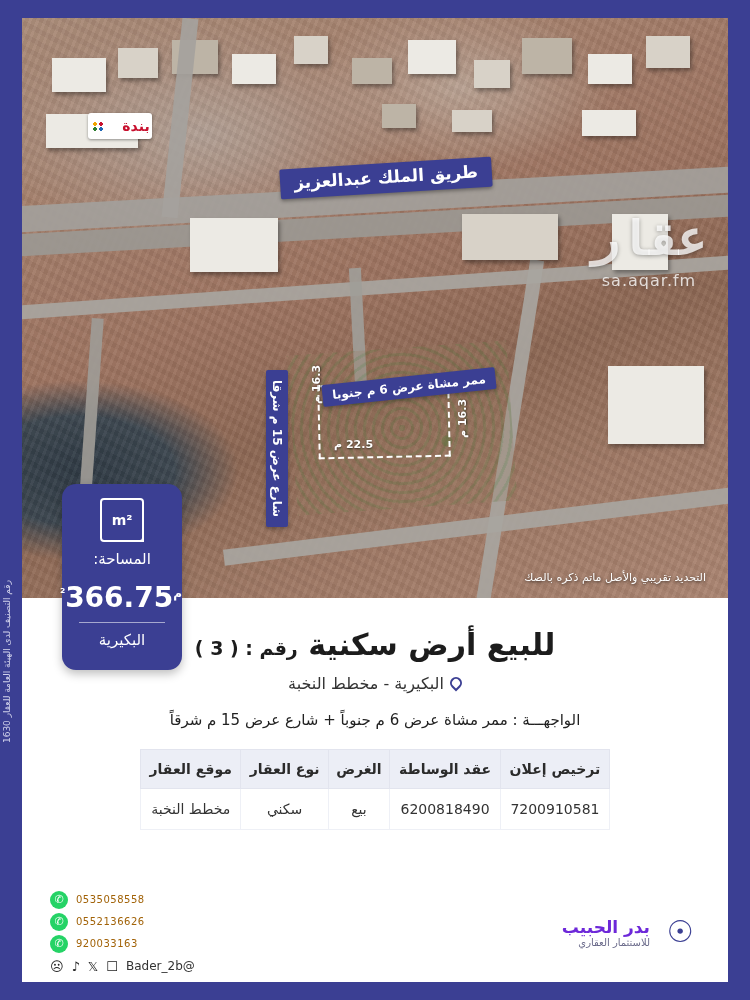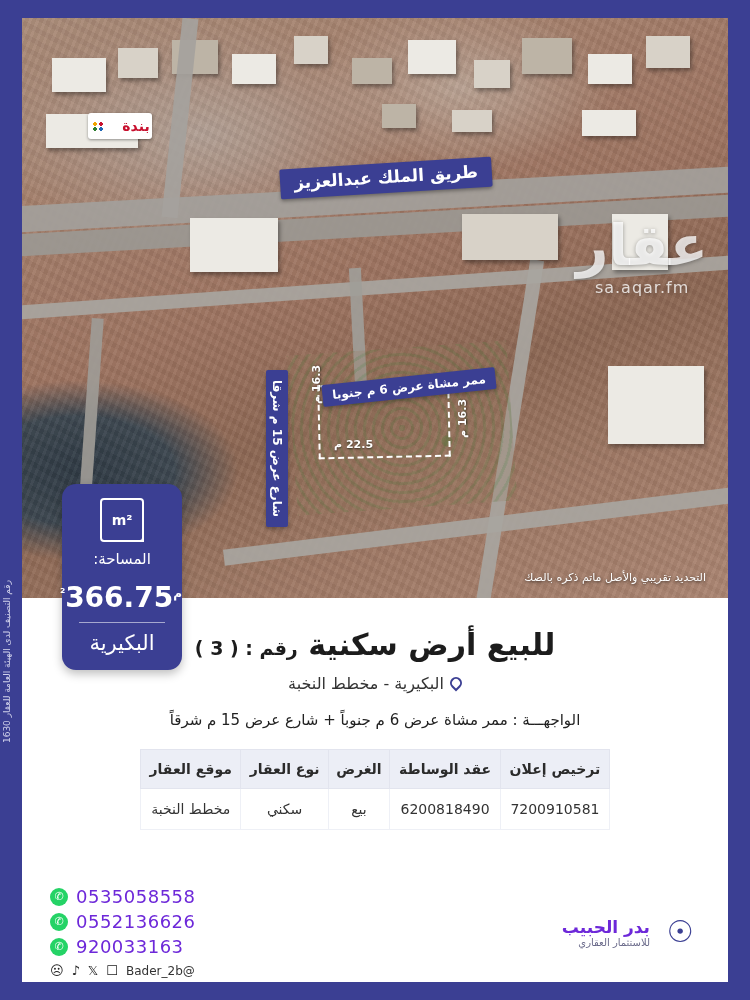--- a/index.html
+++ b/index.html
@@ -111,21 +111,21 @@
     box-shadow:0 2px 4px rgba(0,0,0,.35);
     white-space:nowrap;
   }
 
   
   .watermark {
     position:absolute; right:20px; top:200px;
     text-align:center; color:rgba(255,255,255,.78);
     text-shadow:0 1px 4px rgba(0,0,0,.35);
   }
-  .watermark .wm-main { font-size:56px; font-weight:bold; line-height:1; letter-spacing:1px;}
+  .watermark .wm-main { font-size:49px; font-weight:bold; line-height:1; letter-spacing:1px;font-family:Liberation Mono, monospace;}
   .watermark .wm-sub  { font-size:16px; letter-spacing:1px; margin-top:4px;}
 
   
   .plot-outline {
     position:absolute; left:296px; top:366px;
     width:132px; height:74px;
     border:2px dashed #ffffff;
     transform: rotate(-1.2deg);
   }
   .plot-label {
@@ -182,21 +182,21 @@
     font-size:14px; font-weight:bold;
   }
   .area-badge .m2icon:before{
     content:""; position:absolute; right:-2px; bottom:-2px;
     width:14px; height:14px; border-right:2px solid #fff; border-bottom:2px solid #fff;
   }
   .area-badge .lbl { font-size:15px; margin-bottom:15px; }
   .area-badge .val { font-size:28px; font-weight:bold; line-height:1.05; }
   .area-badge .val sup { font-size:12px; vertical-align:super; }
   .area-badge .sep { width:86px; height:1px; background:rgba(255,255,255,.55); margin:10px auto 8px; }
-  .area-badge .city { font-size:21px; }
+  .area-badge .city { font-size:15px; }
 
   
   .info {
     position:relative;
     padding:28px 34px 0 34px;
     text-align:center;
   }
   .info .kicker { font-size:14px; color:#2b2b2b; margin-bottom:4px; }
   .info .title {
     font-size:30px; font-weight:bold; color:#1c1c1c;
@@ -242,21 +242,21 @@
   }
   .brand .btxt { text-align:right; }
   .brand .bname { font-size:17px; font-weight:bold; color:#6d28d9; }
   .brand .bsub  { font-size:10px; color:#6a6a8a; letter-spacing:.5px; }
 
   .contacts { text-align:left; }
   .phone-row {
     display:flex; align-items:center; justify-content:flex-end;
     gap:8px; margin-bottom:4px;
   }
-  .phone-row .num { font-size:18px; color:#6d28d9; letter-spacing:.5px; }
+  .phone-row .num { font-size:10px; color:#a16207; letter-spacing:.5px; }
   .wa {
     width:18px; height:18px; border-radius:50%;
     background:#25D366; color:#fff; font-size:11px;
     display:flex; align-items:center; justify-content:center;
   }
   .social {
     display:flex; align-items:center; gap:8px;
     justify-content:flex-end; margin-top:6px;
     font-size:12px; color:#333;
   }

